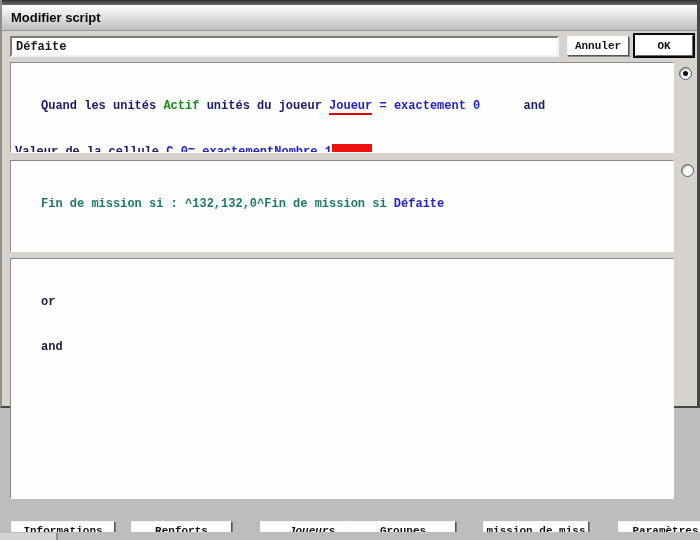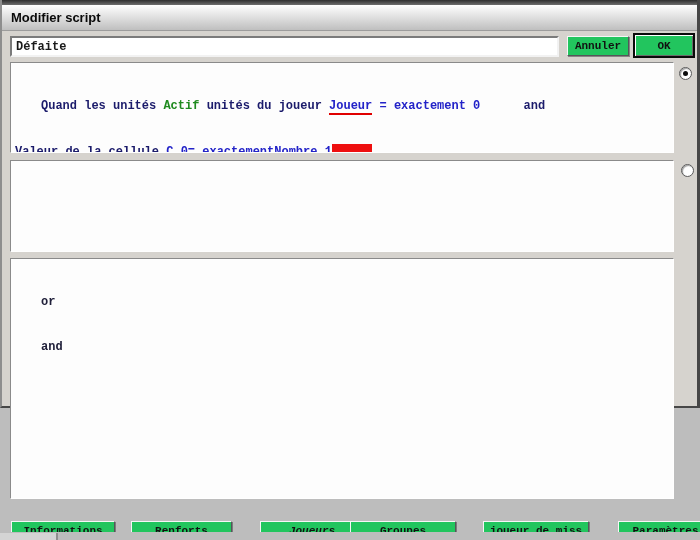--- a/index.html
+++ b/index.html
@@ -10,21 +10,21 @@
   .top-strip{height:5px;background:linear-gradient(180deg,#2e2e2e,#6e6e6e);}
   .titlebar{height:25px;display:flex;align-items:center;padding-left:9px;
     background:linear-gradient(180deg,#ffffff 0%,#e2e2e2 45%,#bfbfbf 100%);
     border-bottom:1px solid #9c9c9c;}
   .titlebar .title{font:bold 13px "Liberation Sans",sans-serif;color:#0a0a0a;}
 
   .name-input{position:absolute;left:8px;top:36px;width:549px;height:21px;box-sizing:border-box;
     border:2px solid;border-color:#7b7b7b #f2f2f2 #f2f2f2 #7b7b7b;background:#ffffff;
     font:bold 12px "Liberation Mono",monospace;color:#1a1a1a;padding:1px 4px;outline:none;}
 
-  .btn{position:absolute;box-sizing:border-box;background:#22c55e;
+  .btn{position:absolute;box-sizing:border-box;background:#ffffff;
     border:1px solid;border-color:#f6f6f6 #55555a #55555a #f6f6f6;
     box-shadow:1px 1px 0 rgba(70,70,70,.55);
     font:bold 11px "Liberation Mono",monospace;color:#111;
     display:flex;align-items:center;justify-content:center;cursor:pointer;white-space:nowrap;overflow:hidden;}
   .btn-cancel{left:565px;top:36px;width:62px;height:20px;}
   .btn-ok{left:631px;top:33px;width:62px;height:25px;border:2px solid #0a0a0a;
     box-shadow:inset 1px 1px 0 #ffffff,inset -1px -1px 0 #6a6a6a;}
 
   .panel{position:absolute;left:8px;width:664px;box-sizing:border-box;background:#fdfdfd;
     border:1px solid;border-color:#8a8a8a #ffffff #ffffff #8a8a8a;
@@ -84,20 +84,21 @@
 
   <div class="panel panel-1">
     <div class="line indent"><span class="c-navy">Quand les unités </span><span class="c-green">Actif </span><span class="c-navy">unités du joueur </span><span class="c-blue-u">Joueur</span><span class="c-blue"> = exactement 0</span><span class="c-navy">      and</span></div>
     <div class="line"><span class="c-navy">Valeur de la cellule </span><span class="c-blue">C_0= </span><span class="c-blue">exactementNombre 1</span><span class="redblock-inline"></span></div>
   </div>
   <div class="radio radio-1">
     <span class="dot"></span>
   </div>
 
   <div class="panel panel-2">
+    <div class="line indent"><span class="c-teal">Fin de mission si : ^132,132,0^Fin de mission si </span><span class="c-blue">Défaite</span></div>
     
   </div>
   <div class="radio radio-2"></div>
 
   <div class="panel panel-3">
     <div class="line indent c-dark">or</div>
     <div class="line indent c-dark">and</div>
   </div>
 
   <div class="btn footer-btn fb-0">
@@ -106,21 +107,21 @@
   <div class="btn footer-btn fb-1">
       <span>Renforts</span>
     </div>
   <div class="btn footer-btn fb-2">
       <span>Joueurs</span>
     </div>
   <div class="btn footer-btn fb-3">
       <span>Groupes</span>
     </div>
   <div class="btn footer-btn fb-4">
-      <span>joueur de miss</span>
+      <span>mission de miss</span>
     </div>
   <div class="btn footer-btn fb-5">
       <span>Paramètres</span>
     </div>
 </div>
 
 <div class="taskbar"></div>
 <div class="taskbar-seg"></div>
 
 </body></html>

